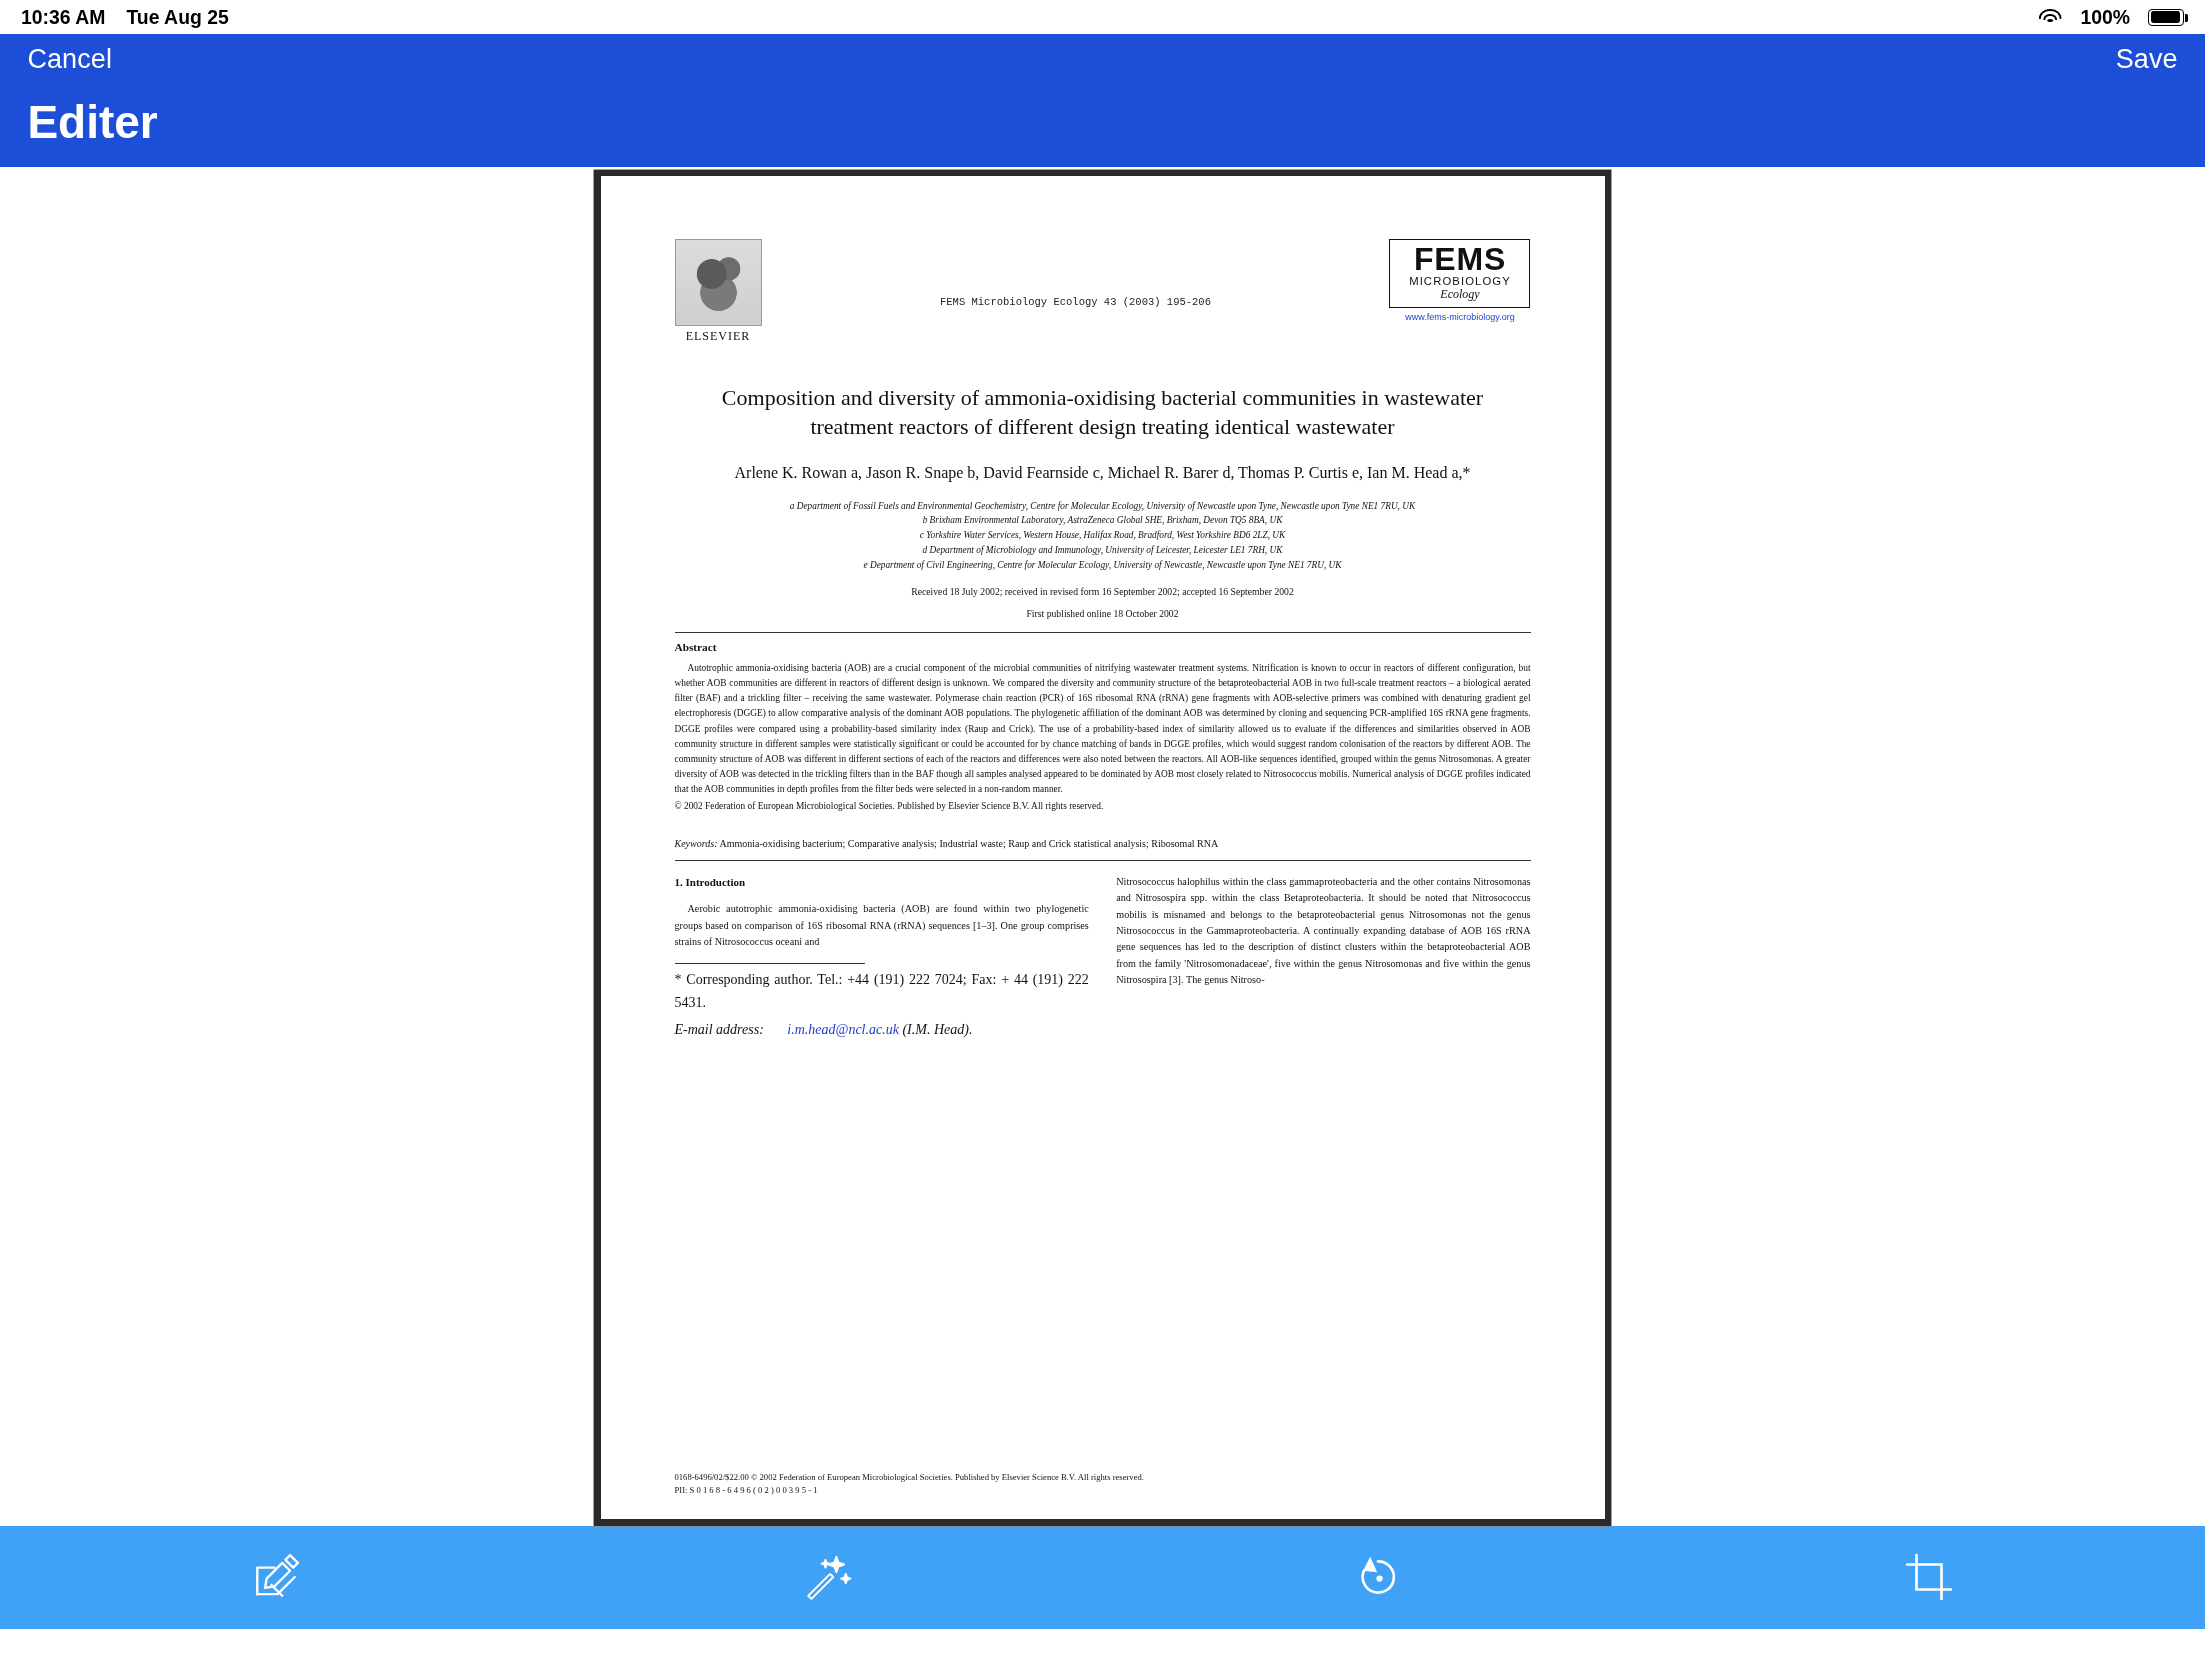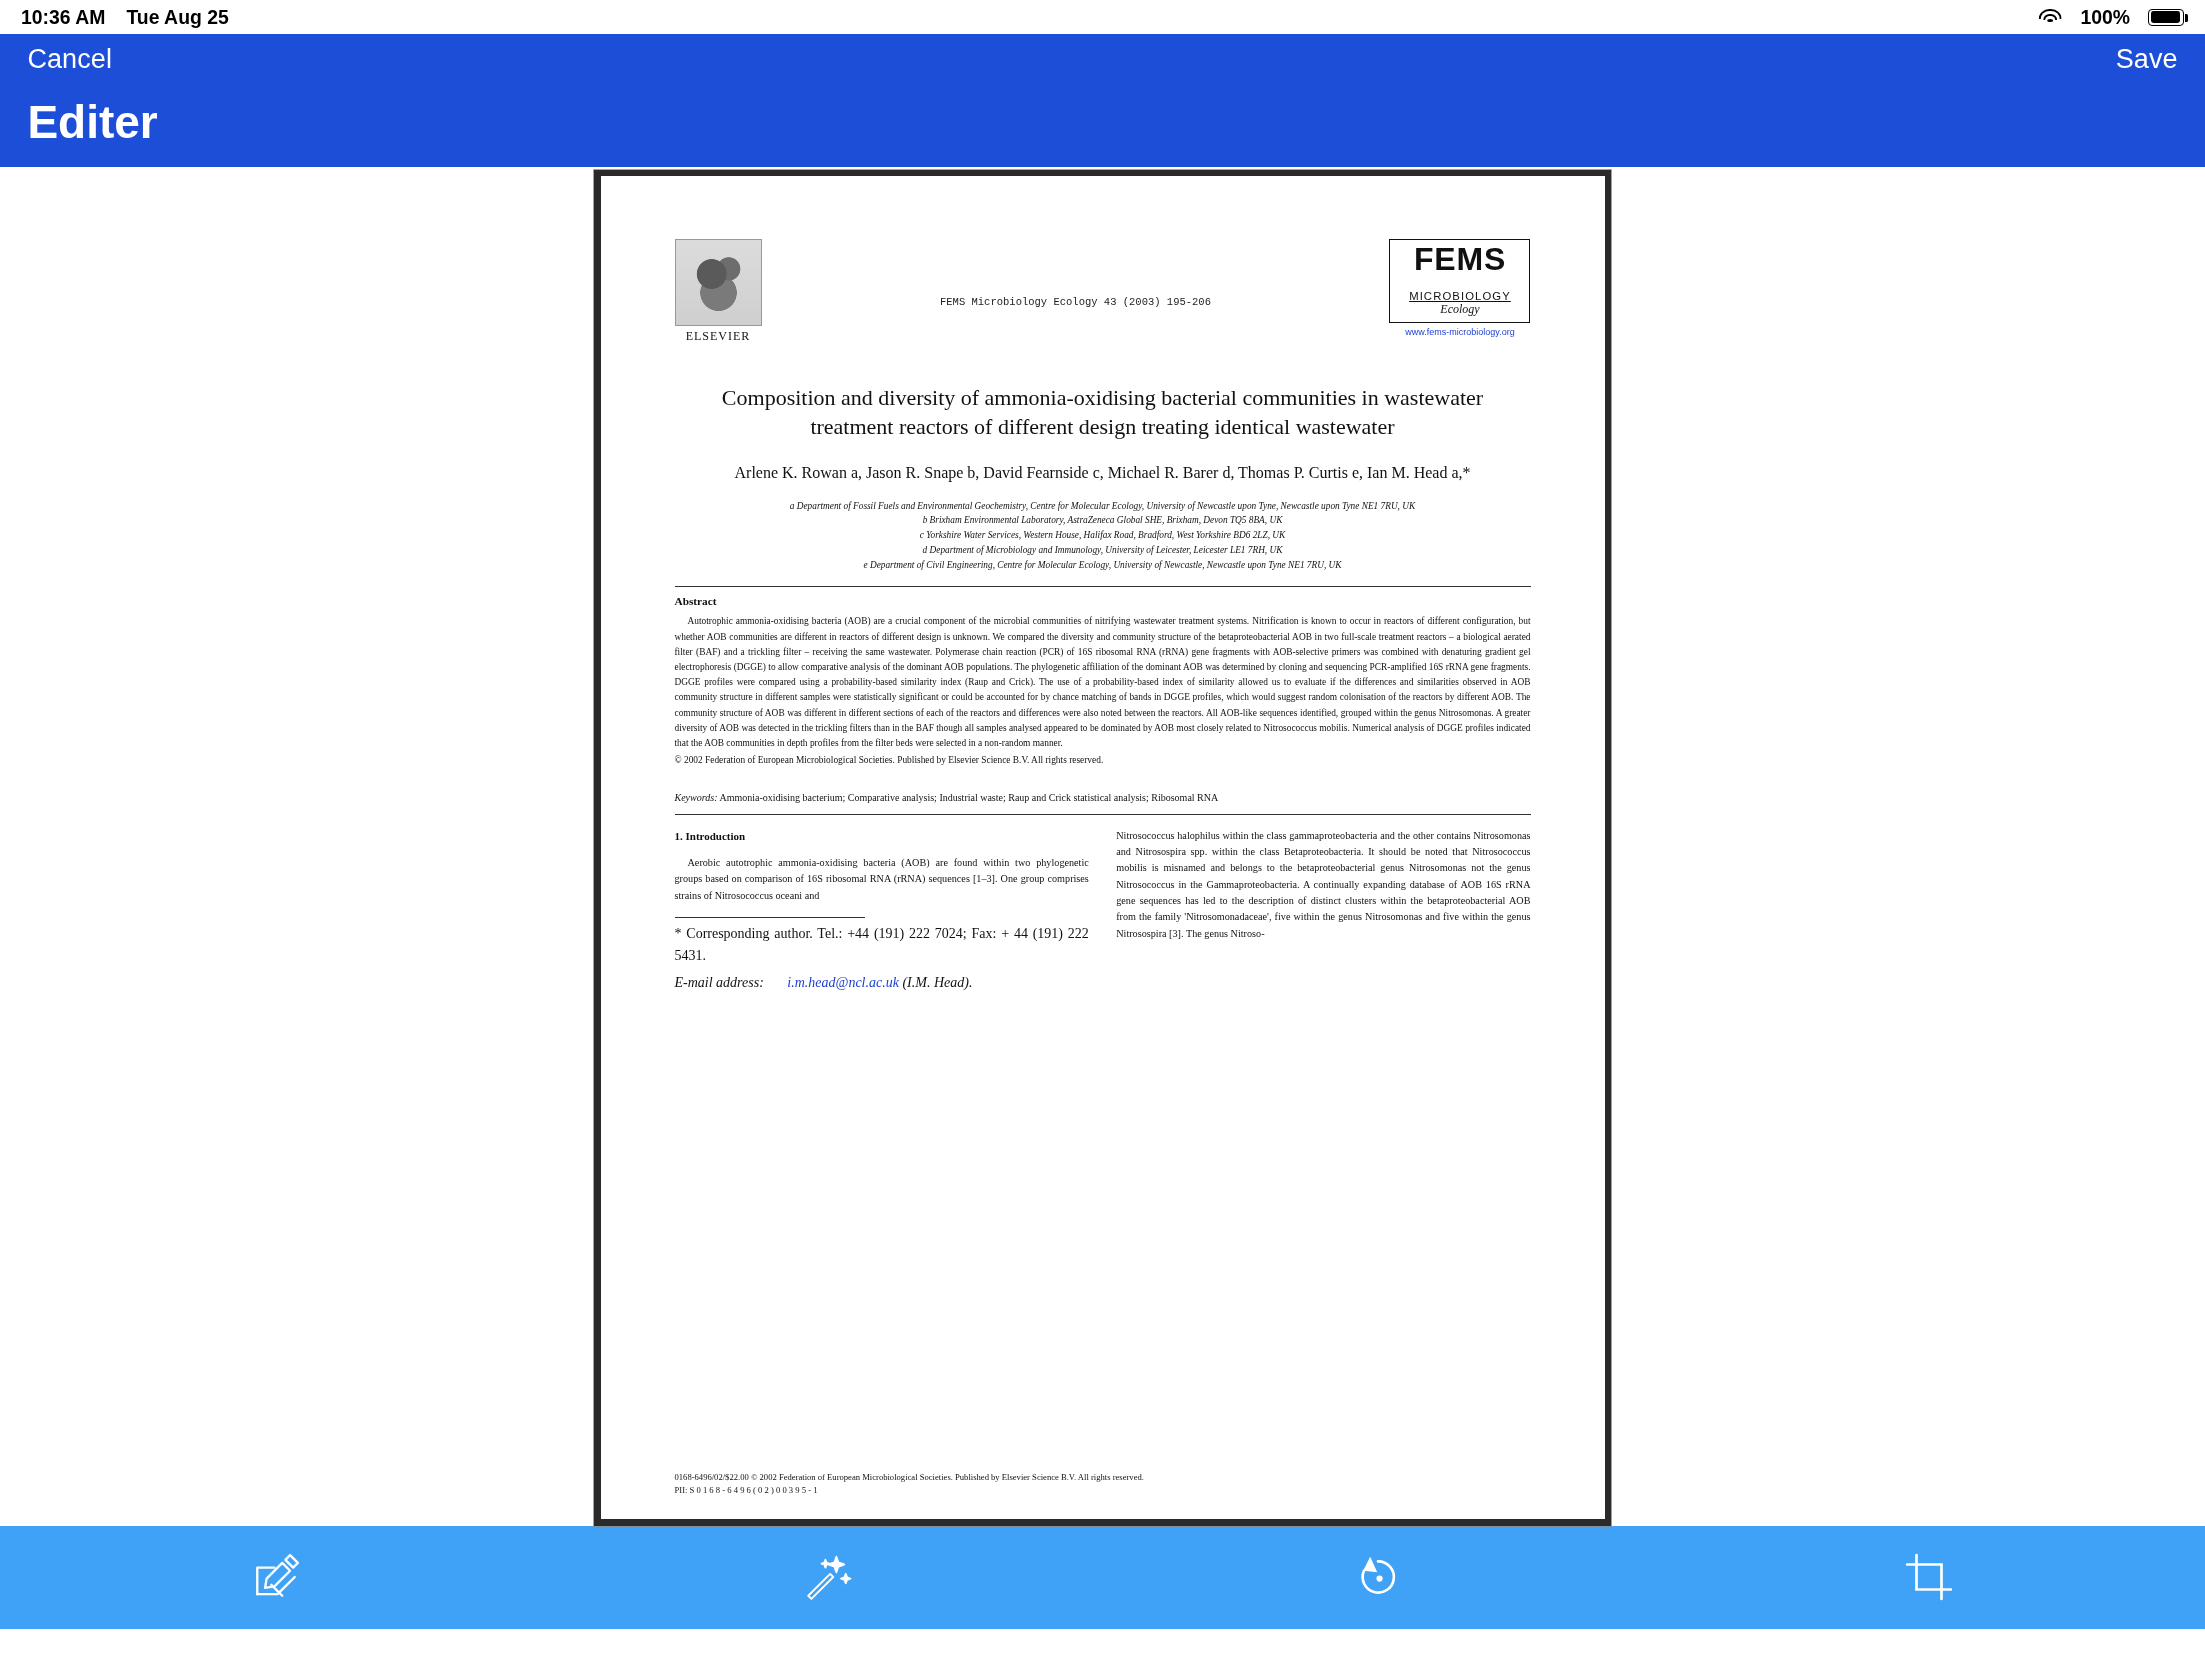--- a/index.html
+++ b/index.html
@@ -81,21 +81,21 @@
       radial-gradient(circle at 62% 34%, #6d6d6d 0 11.3px, transparent 12px),
       radial-gradient(circle at 50% 62%, #7a7a7a 0 18px, transparent 18.6px),
       linear-gradient(#dcdcdc,#cfcfcf);
     border: 0.8px solid #999;
   }
   .elsevier .label { font-family: "Liberation Serif", serif; font-size: 12px; letter-spacing: 1px; margin-top: 2.4px; }
   .journal-line { font-family: Liberation Mono, monospace; font-size: 10.5px; color:#222; padding-top: 57px; }
   .fems { width: 141px; text-align: center; }
   .fems .box { border: 1.6px solid #111; padding: 3.2px 0 4.8px; }
   .fems .f1 { font-family: "Liberation Sans", sans-serif; font-weight: bold; font-size: 32px; letter-spacing: 0.8px; line-height: 1; }
-  .fems .f2 { font-size: 11.3px; letter-spacing: 1.1px; margin-top: 15px; text-decoration: underline; }
+  .fems .f2 { font-size: 11.3px; letter-spacing: 1.1px; margin-top: 0; }
   .fems .f3 { font-family: "Liberation Serif", serif; font-size: 12px; font-style: italic; }
   .fems .url { font-size: 9px; color: #1d3fd0; margin-top: 4px; }
 
   .paper-title {
     font-family: "Liberation Serif", serif;
     font-size: 22px; line-height: 1.34; text-align: center;
     margin: 39px 21px 0 21px;
   }
   .authors {
     font-family: "Liberation Serif", serif;
@@ -194,20 +194,24 @@
           <div class="authors">Arlene K. Rowan a, Jason R. Snape b, David Fearnside c, Michael R. Barer d, Thomas P. Curtis e, Ian M. Head a,*</div>
 
           <div class="affil">
             <div>a Department of Fossil Fuels and Environmental Geochemistry, Centre for Molecular Ecology, University of Newcastle upon Tyne, Newcastle upon Tyne NE1 7RU, UK</div>
             <div>b Brixham Environmental Laboratory, AstraZeneca Global SHE, Brixham, Devon TQ5 8BA, UK</div>
             <div>c Yorkshire Water Services, Western House, Halifax Road, Bradford, West Yorkshire BD6 2LZ, UK</div>
             <div>d Department of Microbiology and Immunology, University of Leicester, Leicester LE1 7RH, UK</div>
             <div>e Department of Civil Engineering, Centre for Molecular Ecology, University of Newcastle, Newcastle upon Tyne NE1 7RU, UK</div>
           </div>
 
+          <div class="dates">
+            <div>Received 18 July 2002; received in revised form 16 September 2002; accepted 16 September 2002</div>
+            <div class="second">First published online 18 October 2002</div>
+          </div>
 
           <div class="rule"></div>
           <div class="abs-h">Abstract</div>
           <div class="abstract indent">Autotrophic ammonia-oxidising bacteria (AOB) are a crucial component of the microbial communities of nitrifying wastewater treatment systems. Nitrification is known to occur in reactors of different configuration, but whether AOB communities are different in reactors of different design is unknown. We compared the diversity and community structure of the betaproteobacterial AOB in two full-scale treatment reactors – a biological aerated filter (BAF) and a trickling filter – receiving the same wastewater. Polymerase chain reaction (PCR) of 16S ribosomal RNA (rRNA) gene fragments with AOB-selective primers was combined with denaturing gradient gel electrophoresis (DGGE) to allow comparative analysis of the dominant AOB populations. The phylogenetic affiliation of the dominant AOB was determined by cloning and sequencing PCR-amplified 16S rRNA gene fragments. DGGE profiles were compared using a probability-based similarity index (Raup and Crick). The use of a probability-based index of similarity allowed us to evaluate if the differences and similarities observed in AOB community structure in different samples were statistically significant or could be accounted for by chance matching of bands in DGGE profiles, which would suggest random colonisation of the reactors by different AOB. The community structure of AOB was different in different sections of each of the reactors and differences were also noted between the reactors. All AOB-like sequences identified, grouped within the genus Nitrosomonas. A greater diversity of AOB was detected in the trickling filters than in the BAF though all samples analysed appeared to be dominated by AOB most closely related to Nitrosococcus mobilis. Numerical analysis of DGGE profiles indicated that the AOB communities in depth profiles from the filter beds were selected in a non-random manner.</div>
           <div class="copyright">© 2002 Federation of European Microbiological Societies. Published by Elsevier Science B.V. All rights reserved.</div>
 
           <div class="keywords">
             <i>Keywords:</i>
             <span>Ammonia-oxidising bacterium; Comparative analysis; Industrial waste; Raup and Crick statistical analysis; Ribosomal RNA</span>
           </div>

